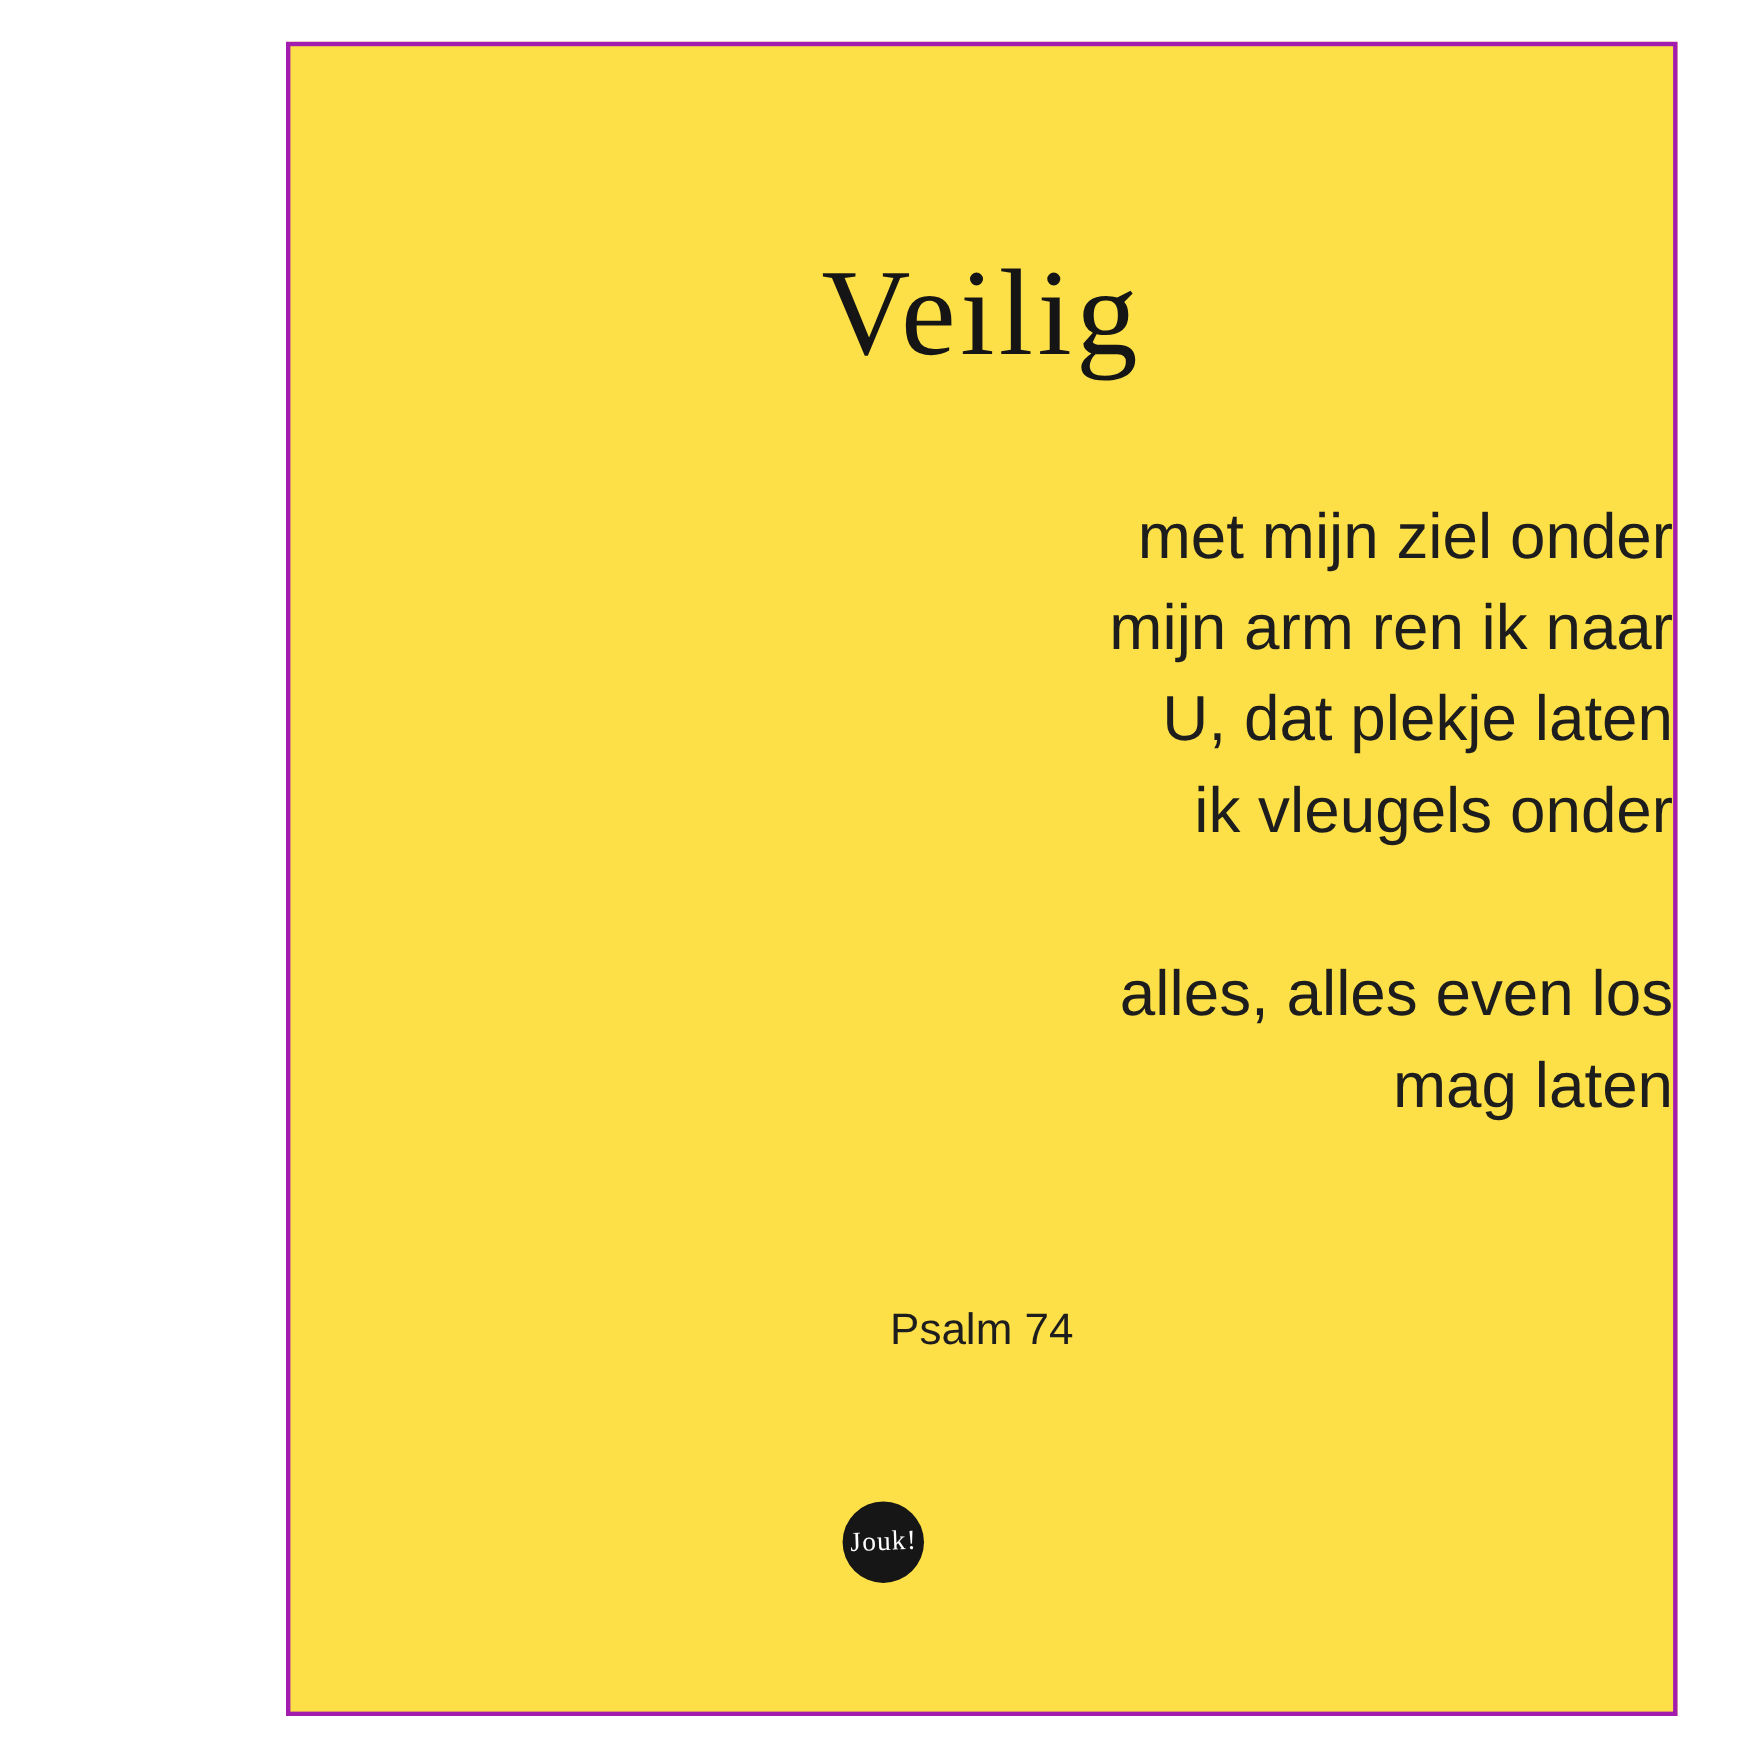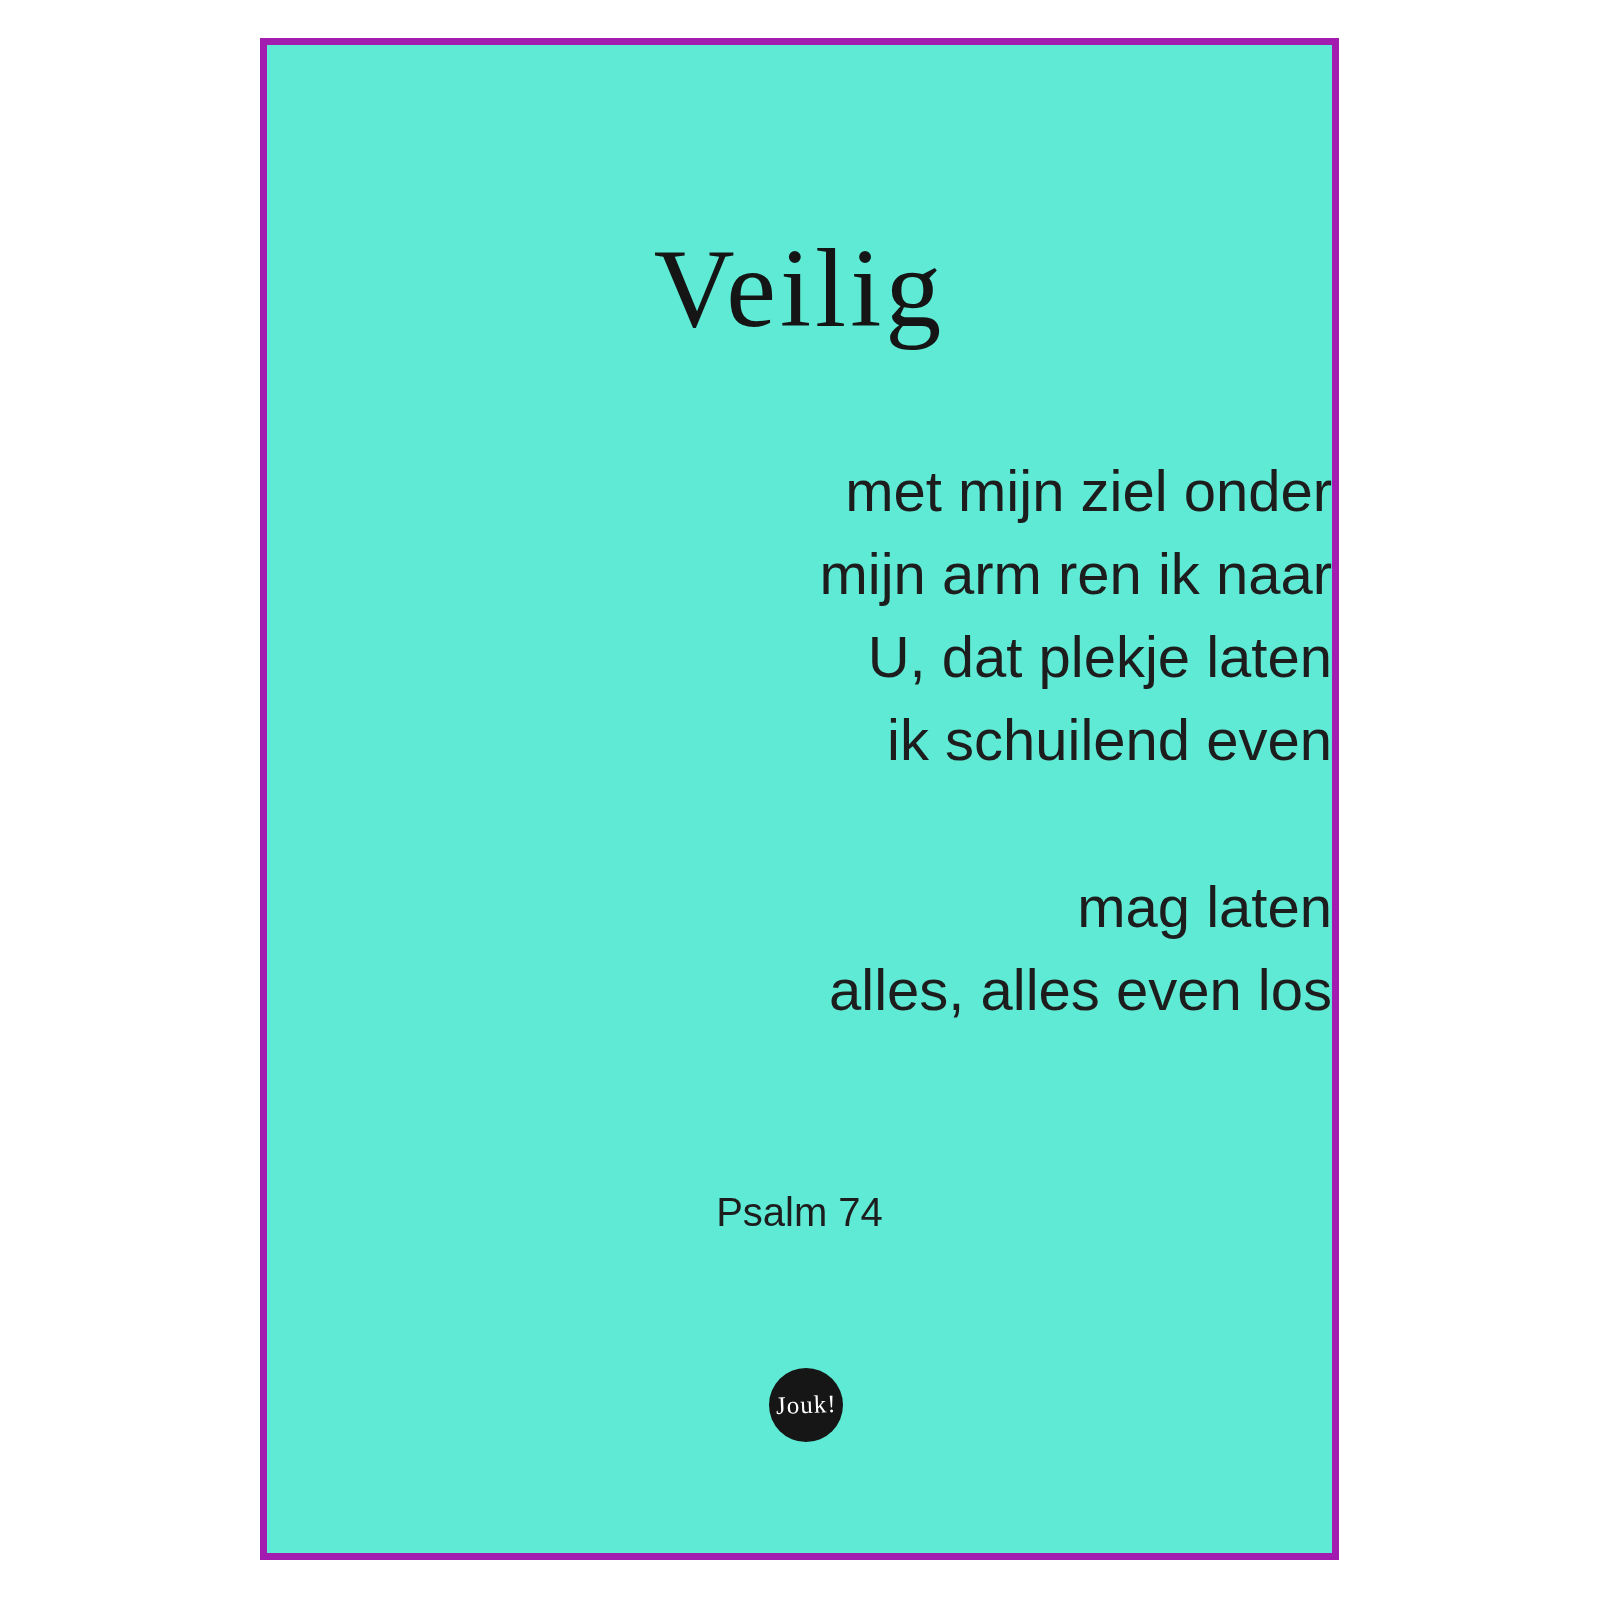--- a/index.html
+++ b/index.html
@@ -7,24 +7,24 @@
     padding: 0;
     width: 1600px;
     height: 1600px;
     background: #ffffff;
     font-family: "Liberation Sans", sans-serif;
   }
   .card {
     position: absolute;
     left: 260px;
     top: 38px;
-    width: 1079px;
+    width: 1265px;
     height: 1522px;
-    background: #5eead4;
-    border: 7px solid #a21caf;
+    background: #fde047;
+    border: 4px solid #a21caf;
     box-sizing: border-box;
   }
   .title {
     position: absolute;
     top: 168px;
     left: 0;
     width: 100%;
     text-align: center;
     font-family: cursive;
     font-size: 112px;
@@ -80,26 +80,26 @@
 <body>
 
 <div class="card">
 
   <div class="title">Veilig</div>
 
   <div class="stanza stanza-1">
     <div class="line">met mijn ziel onder</div>
     <div class="line">mijn arm ren ik naar</div>
     <div class="line">U, dat plekje laten</div>
-    <div class="line">ik schuilend even</div>
+    <div class="line">ik vleugels onder</div>
   </div>
 
   <div class="stanza stanza-2">
+    <div class="line">alles, alles even los</div>
     <div class="line">mag laten</div>
-    <div class="line">alles, alles even los</div>
   </div>
 
   <div class="attribution">Psalm 74</div>
 
   <div class="logo-badge">
     <span class="logo-text">Jouk!</span>
   </div>
 
 </div>
 

